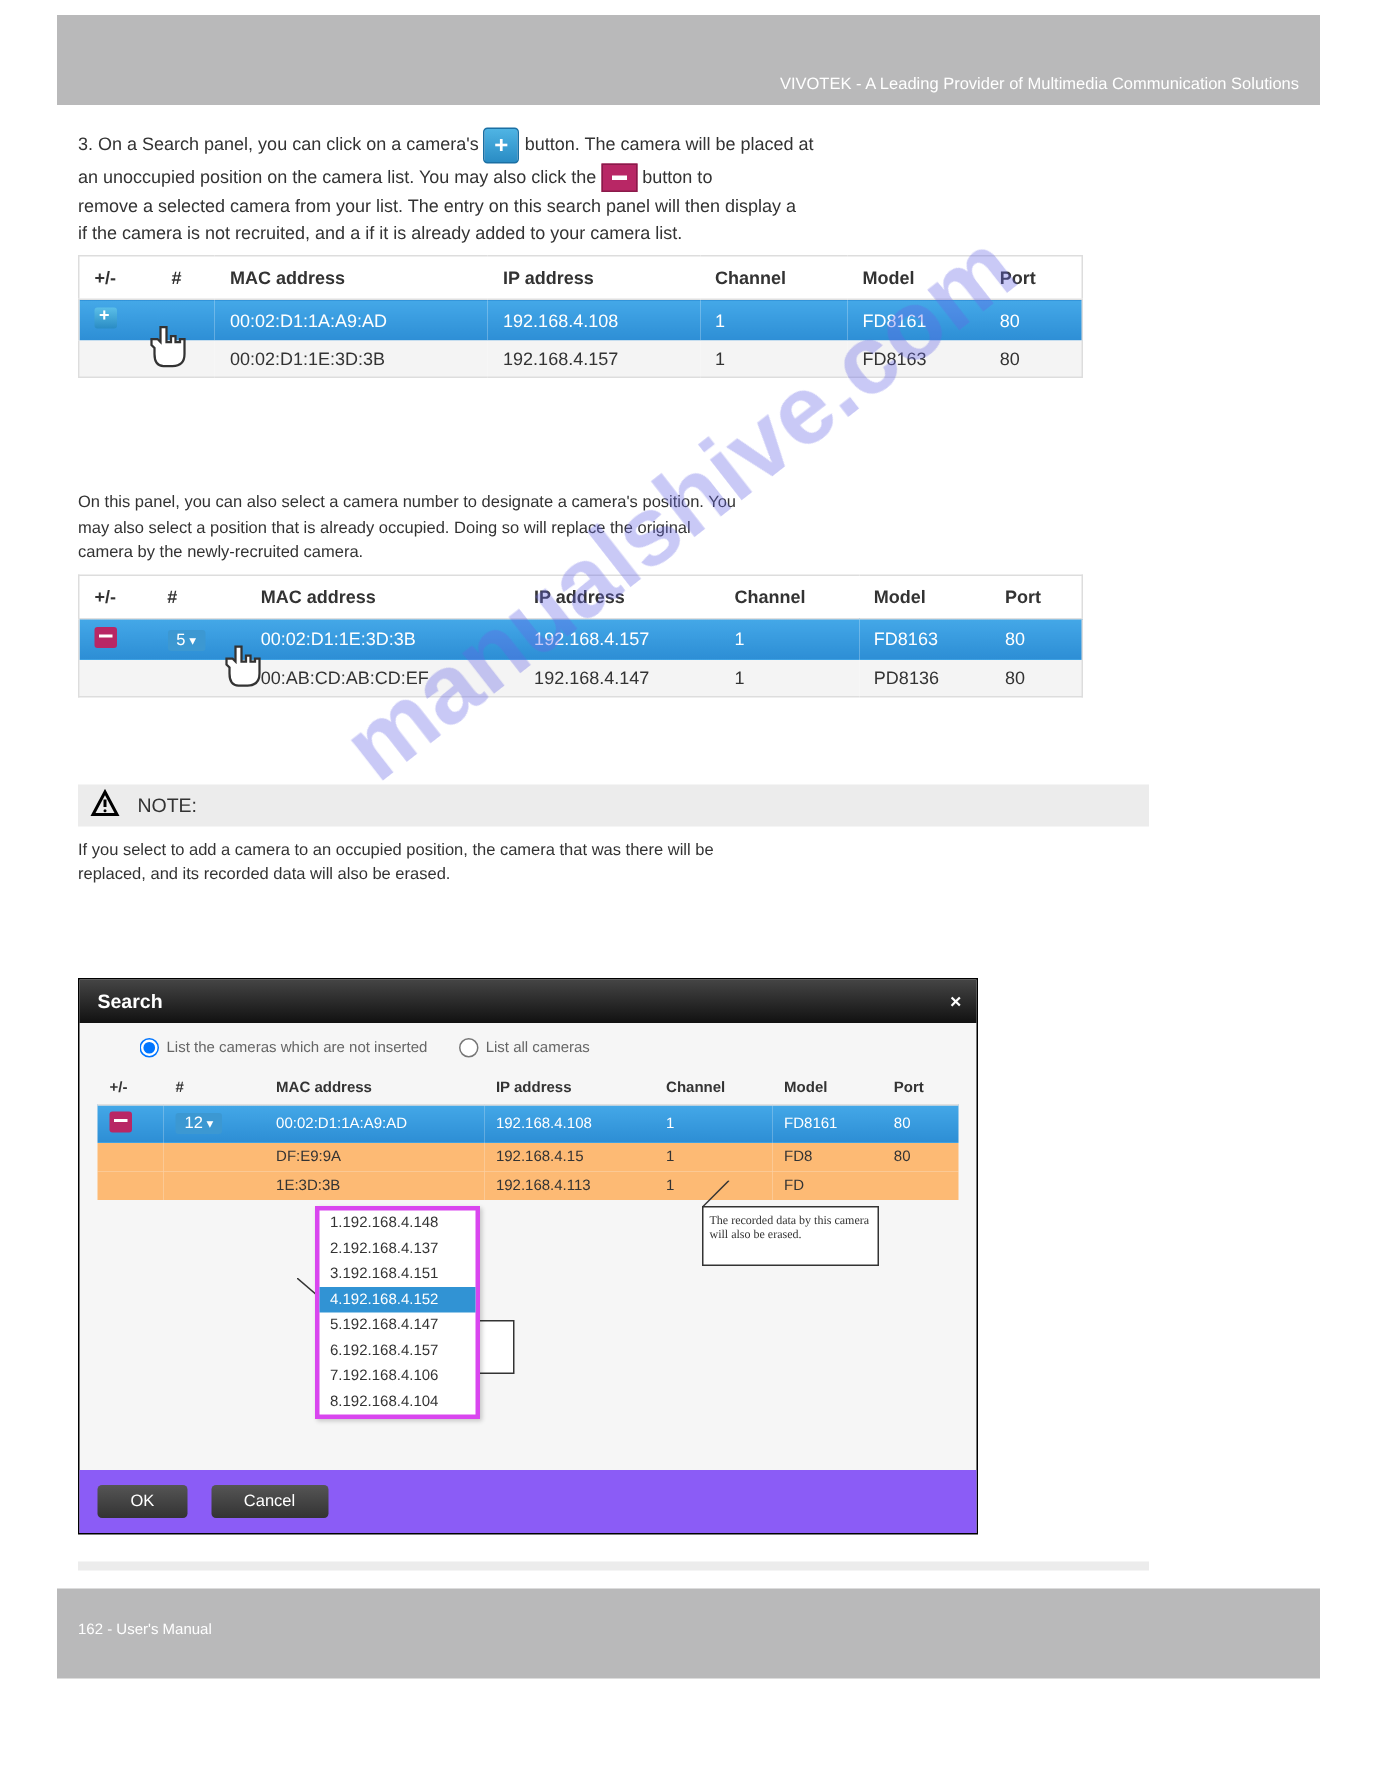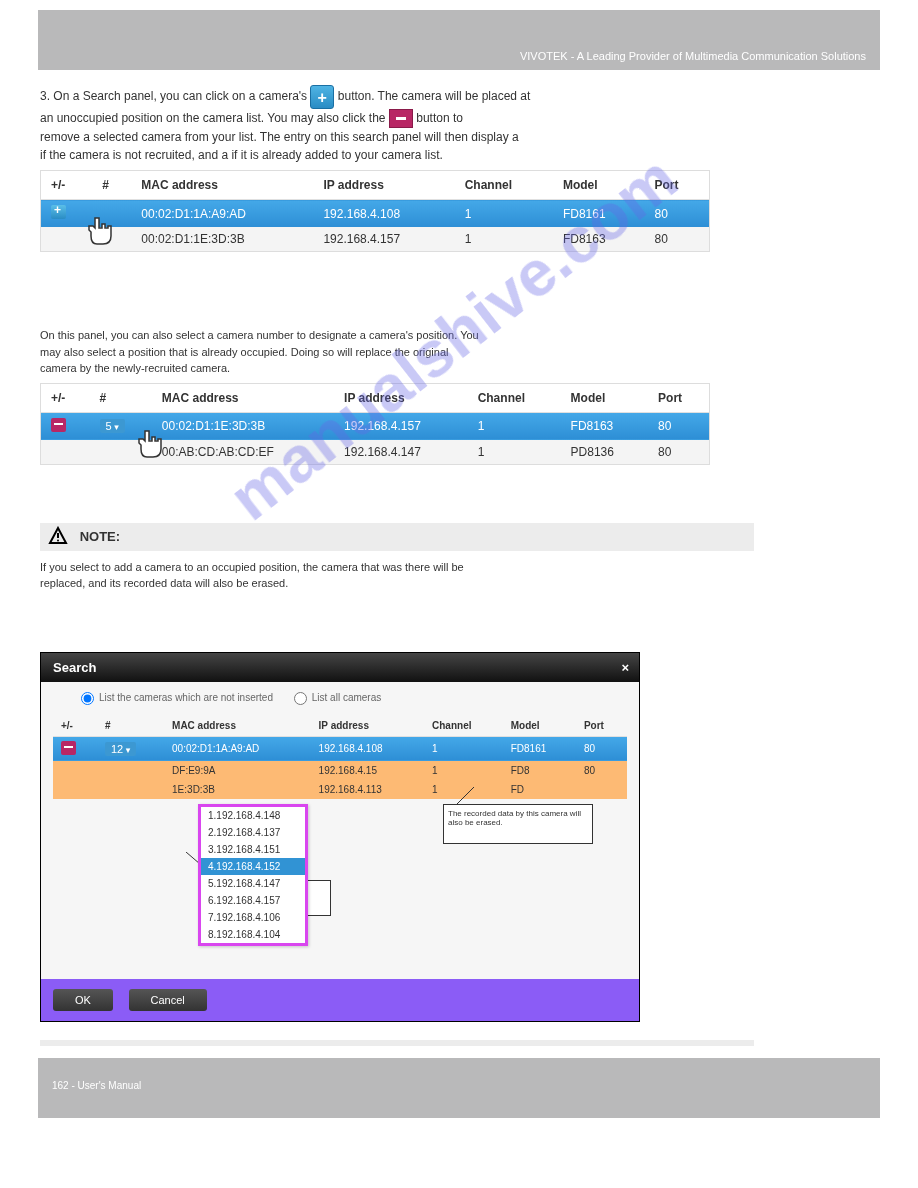--- a/index.html
+++ b/index.html
@@ -2,21 +2,21 @@
 <html><head>
 <meta charset="utf-8">
 <style>
 *{box-sizing:border-box;margin:0;padding:0;}
 body{font-family:Arial,Helvetica,sans-serif;font-size:13px;color:#333;background:#fff;}
 .page{width:918px;margin:0 auto;}
 
 .banner{height:60px;background:#b9b9ba;margin:10px 38px 0 38px;position:relative;}
 .banner-right{position:absolute;right:14px;bottom:8px;font-size:11px;color:#fff;}
 
-.content{padding:0 40px;position:relative;}
+.content{padding:0 52px;position:relative;}
 
 .para{margin-top:15px;font-size:12px;line-height:1.5;color:#333;}
 .para.small{font-size:11px;}
 
 .btn-plus{display:inline-block;width:24px;height:24px;background:linear-gradient(#4fb4e4,#2a8cc4);border:1px solid #1a6fa3;border-radius:3px;vertical-align:middle;position:relative;}
 .btn-plus::before{content:"+";color:#fff;font-weight:bold;font-size:16px;position:absolute;left:6px;top:0;}
 .btn-minus{display:inline-block;width:24px;height:19px;background:#b82765;border:1px solid #8a1a4a;vertical-align:middle;position:relative;}
 .btn-minus::before{content:"";position:absolute;left:6px;top:7px;width:10px;height:3px;background:#fff;}
 
 .tbl{width:670px;border-collapse:collapse;margin-top:6px;border:1px solid #ddd;font-size:12px;}
@@ -188,21 +188,21 @@
     <div style="height:40px;"></div>
 
     <div class="note-bar">
       <span class="warn-icon">
         <svg width="20" height="20" viewBox="0 0 20 20">
             <path d="M10 2 L18 17 L2 17 Z" fill="none" stroke="#000" stroke-width="2"></path>
             <line x1="10" y1="7" x2="10" y2="12" stroke="#000" stroke-width="2"></line>
             <circle cx="10" cy="14.5" r="1" fill="#000"></circle>
           </svg>
       </span>
-      <span style="font-weight:bold;vertical-align:top;line-height:28px;">NOTE:</span>
+      <span style="font-weight:normal;vertical-align:top;line-height:28px;">NOTE:</span>
     </div>
     <p class="para small" style="margin-top:8px;">
       <span>If you select to add a camera to an occupied position, the camera that was there will be </span><br>
       <span>replaced, and its recorded data will also be erased.</span>
     </p>
 
     <div class="dialog" style="position:relative;">
       <div class="dialog-title">
         <span>Search</span>
         <span class="dialog-close">×</span>
@@ -260,21 +260,21 @@
             <div>2.192.168.4.137</div>
             <div>3.192.168.4.151</div>
             <div class="dd-sel">4.192.168.4.152</div>
             <div>5.192.168.4.147</div>
             <div>6.192.168.4.157</div>
             <div>7.192.168.4.106</div>
             <div>8.192.168.4.104</div>
           </div>
         <div class="tooltip-box" style="left:195px;top:193px;">4.192.168.4.1</div>
 
-        <div class="callout" style="left:402px;top:122px;width:150px;height:40px;padding:4px;font-size:8px;">
+        <div class="callout" style="left:415px;top:122px;width:118px;height:40px;padding:4px;font-size:8px;font-family:Liberation Serif, serif;">
           <span>The recorded data by this camera will also be erased.</span>
         </div>
         <svg style="position:absolute;left:415px;top:105px;" width="40" height="22">
             <line x1="0" y1="18" x2="18" y2="0" stroke="#333" stroke-width="1"></line>
           </svg>
 
         <div class="callout" style="left:175px;top:198px;width:115px;height:36px;padding:4px;font-size:8px;">
           <span>Already occupied</span>
         </div>
         <svg style="position:absolute;left:145px;top:170px;" width="45" height="35">

